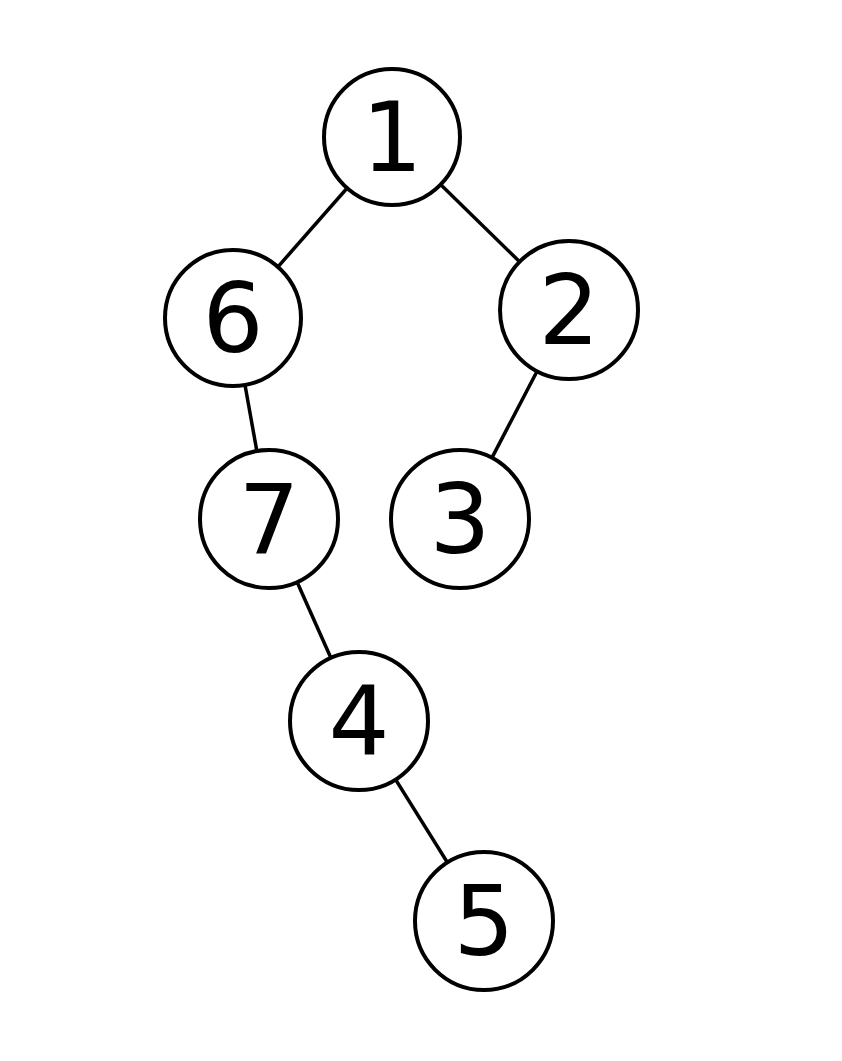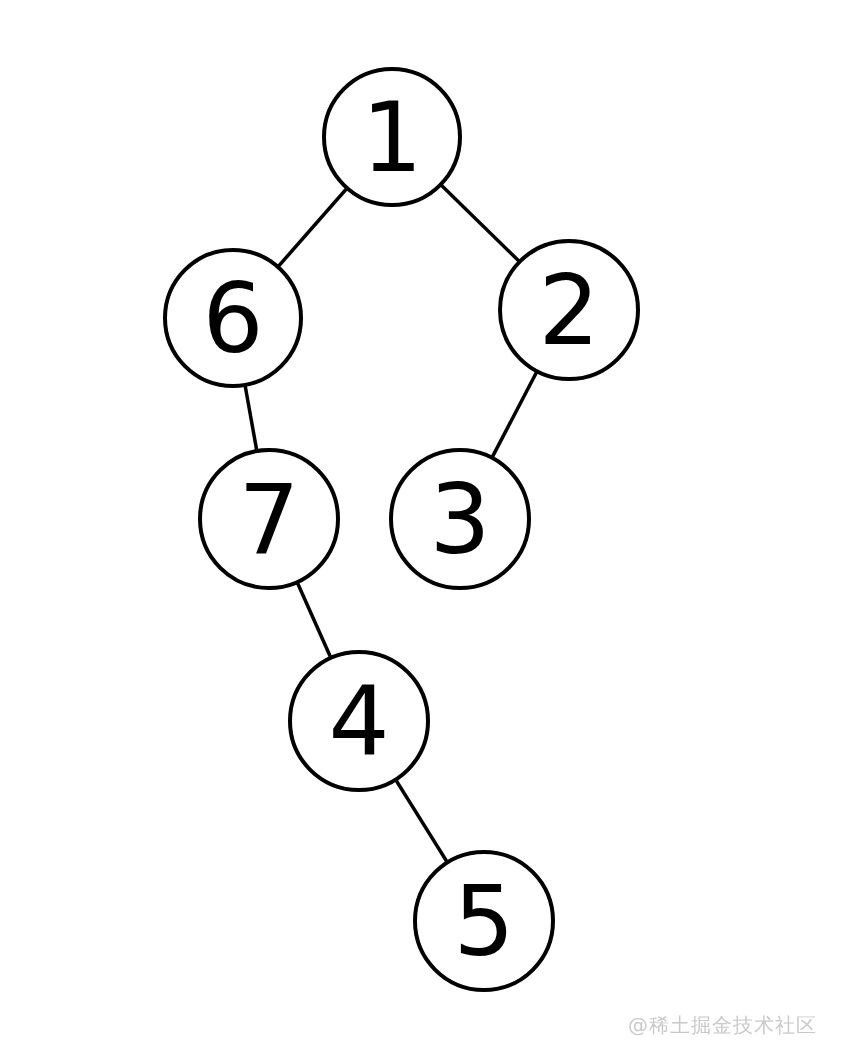--- a/index.html
+++ b/index.html
@@ -72,14 +72,13 @@
       </g>
       <g>
         <circle cx="359" cy="721" r="69" fill="#ffffff" stroke="#000000" stroke-width="4"></circle>
         <text x="359" y="755" fill="#000000" class="node-label">4</text>
       </g>
       <g>
         <circle cx="484" cy="921" r="69" fill="#ffffff" stroke="#000000" stroke-width="4"></circle>
         <text x="484" y="955" fill="#000000" class="node-label">5</text>
       </g>
     </svg>
-  <div class="watermark" style="color: rgb(201, 201, 201);">@稀土掘金技术社区</div>
 </div>
 
 </body></html>

